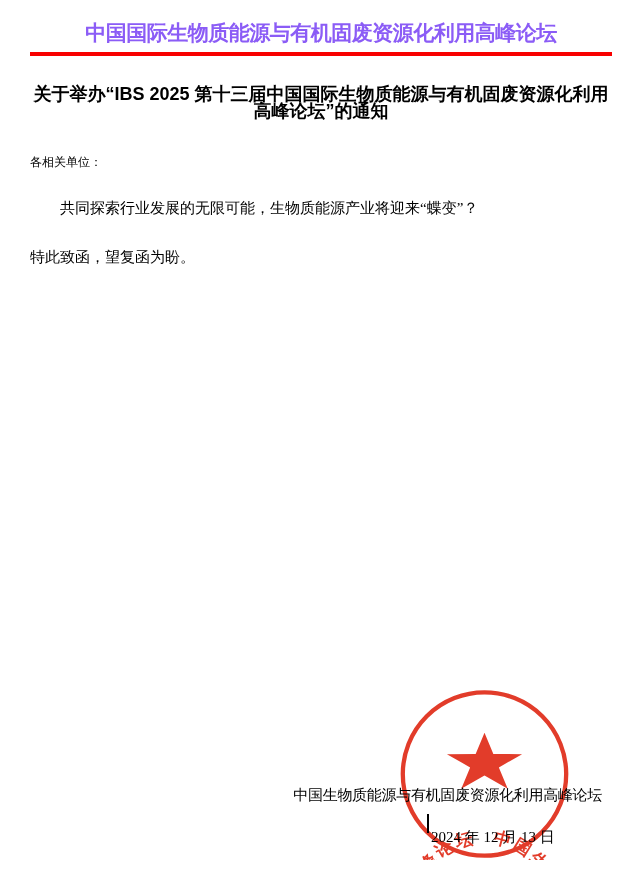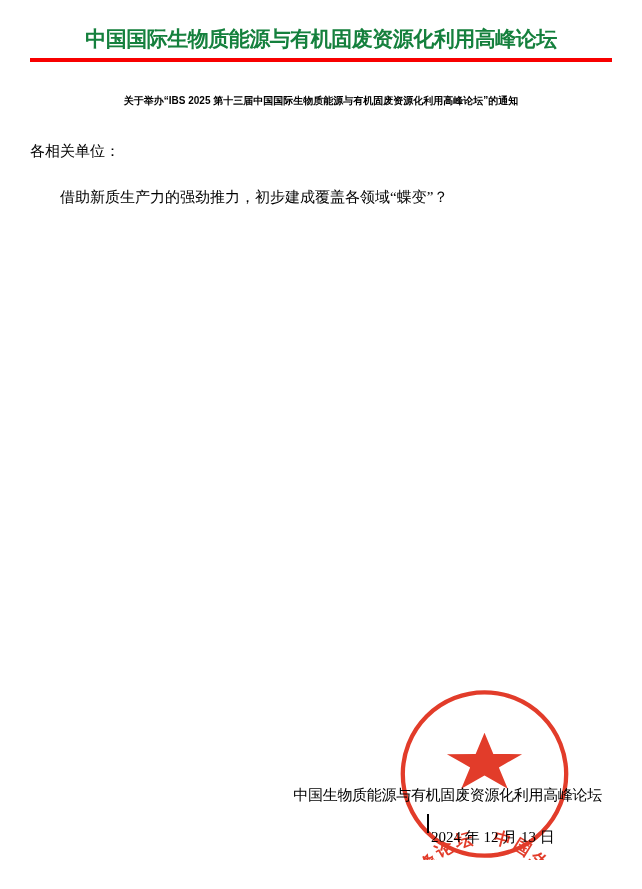--- a/index.html
+++ b/index.html
@@ -7,46 +7,46 @@
     position: relative;
     width: 642px;
     height: 889px;
     background: #ffffff;
     color: #000000;
     font-family: "Liberation Serif", "DejaVu Serif", serif;
     overflow: hidden;
   }
   .letterhead-title {
     margin: 0 30px;
-    padding-top: 25px;
+    padding-top: 19px;
     text-align: center;
     font-family: "Liberation Sans", "DejaVu Sans", sans-serif;
     font-weight: bold;
     font-size: 21px;
     line-height: 27px;
     letter-spacing: -0.5px;
-    color: #15803d;
+    color: #8b5cf6;
     white-space: nowrap;
   }
   .letterhead-rule {
     margin: 6px 30px 0 30px;
     height: 4px;
     background: #f80000;
   }
   .notice-heading {
     margin: 30px 26px 0 26px;
     text-align: center;
     font-family: "Liberation Sans", "DejaVu Sans", sans-serif;
     font-weight: bold;
-    font-size: 10px;
+    font-size: 18px;
     line-height: 17px;
   }
   .salutation {
     margin: 26px 30px 0 30px;
-    font-size: 15px;
+    font-size: 12px;
     line-height: 32px;
   }
   .para {
     margin: 13.5px 30px 0 30px;
     font-size: 15px;
     line-height: 32.5px;
     text-indent: 2em;
     text-align: justify;
   }
   .closing {
@@ -102,23 +102,24 @@
 
   <div class="letterhead-title">中国国际生物质能源与有机固废资源化利用高峰论坛</div>
 
   <div class="letterhead-rule"></div>
 
   <div class="notice-heading">关于举办“IBS 2025 第十三届中国国际生物质能源与有机固废资源化利用高峰论坛”的通知</div>
 
   <div class="salutation">各相关单位：</div>
 
 
-  <p class="para">借助新质生产力的强劲推力，初步建成覆盖各领域“蝶变”？</p>
+  <p class="para">共同探索行业发展的无限可能，生物质能源产业将迎来“蝶变”？</p>
 
 
+  <p class="closing">特此致函，望复函为盼。</p>
 
   <svg class="seal" viewBox="0 0 200 200">
     <defs>
       <path id="sealRing" d="M 100,180 A 80,80 0 1 1 99.9,180" fill="none"></path>
     </defs>
     <circle cx="100" cy="100" r="95" fill="none" stroke="#e23c2a" stroke-width="5"></circle>
     <text font-size="20" letter-spacing="3" fill="#e23c2a">
       <textPath href="#sealRing" startOffset="50%" text-anchor="middle">中国生物质能源与有机固废资源化利用高峰论坛</textPath>
     </text>
     <polygon points="100,52 110.3,76.8 143.7,76.9 116.7,92.3 127,117.1 100,101.8 73,117.1 83.3,92.3 56.3,76.9 89.7,76.8" fill="#e23c2a"></polygon>

